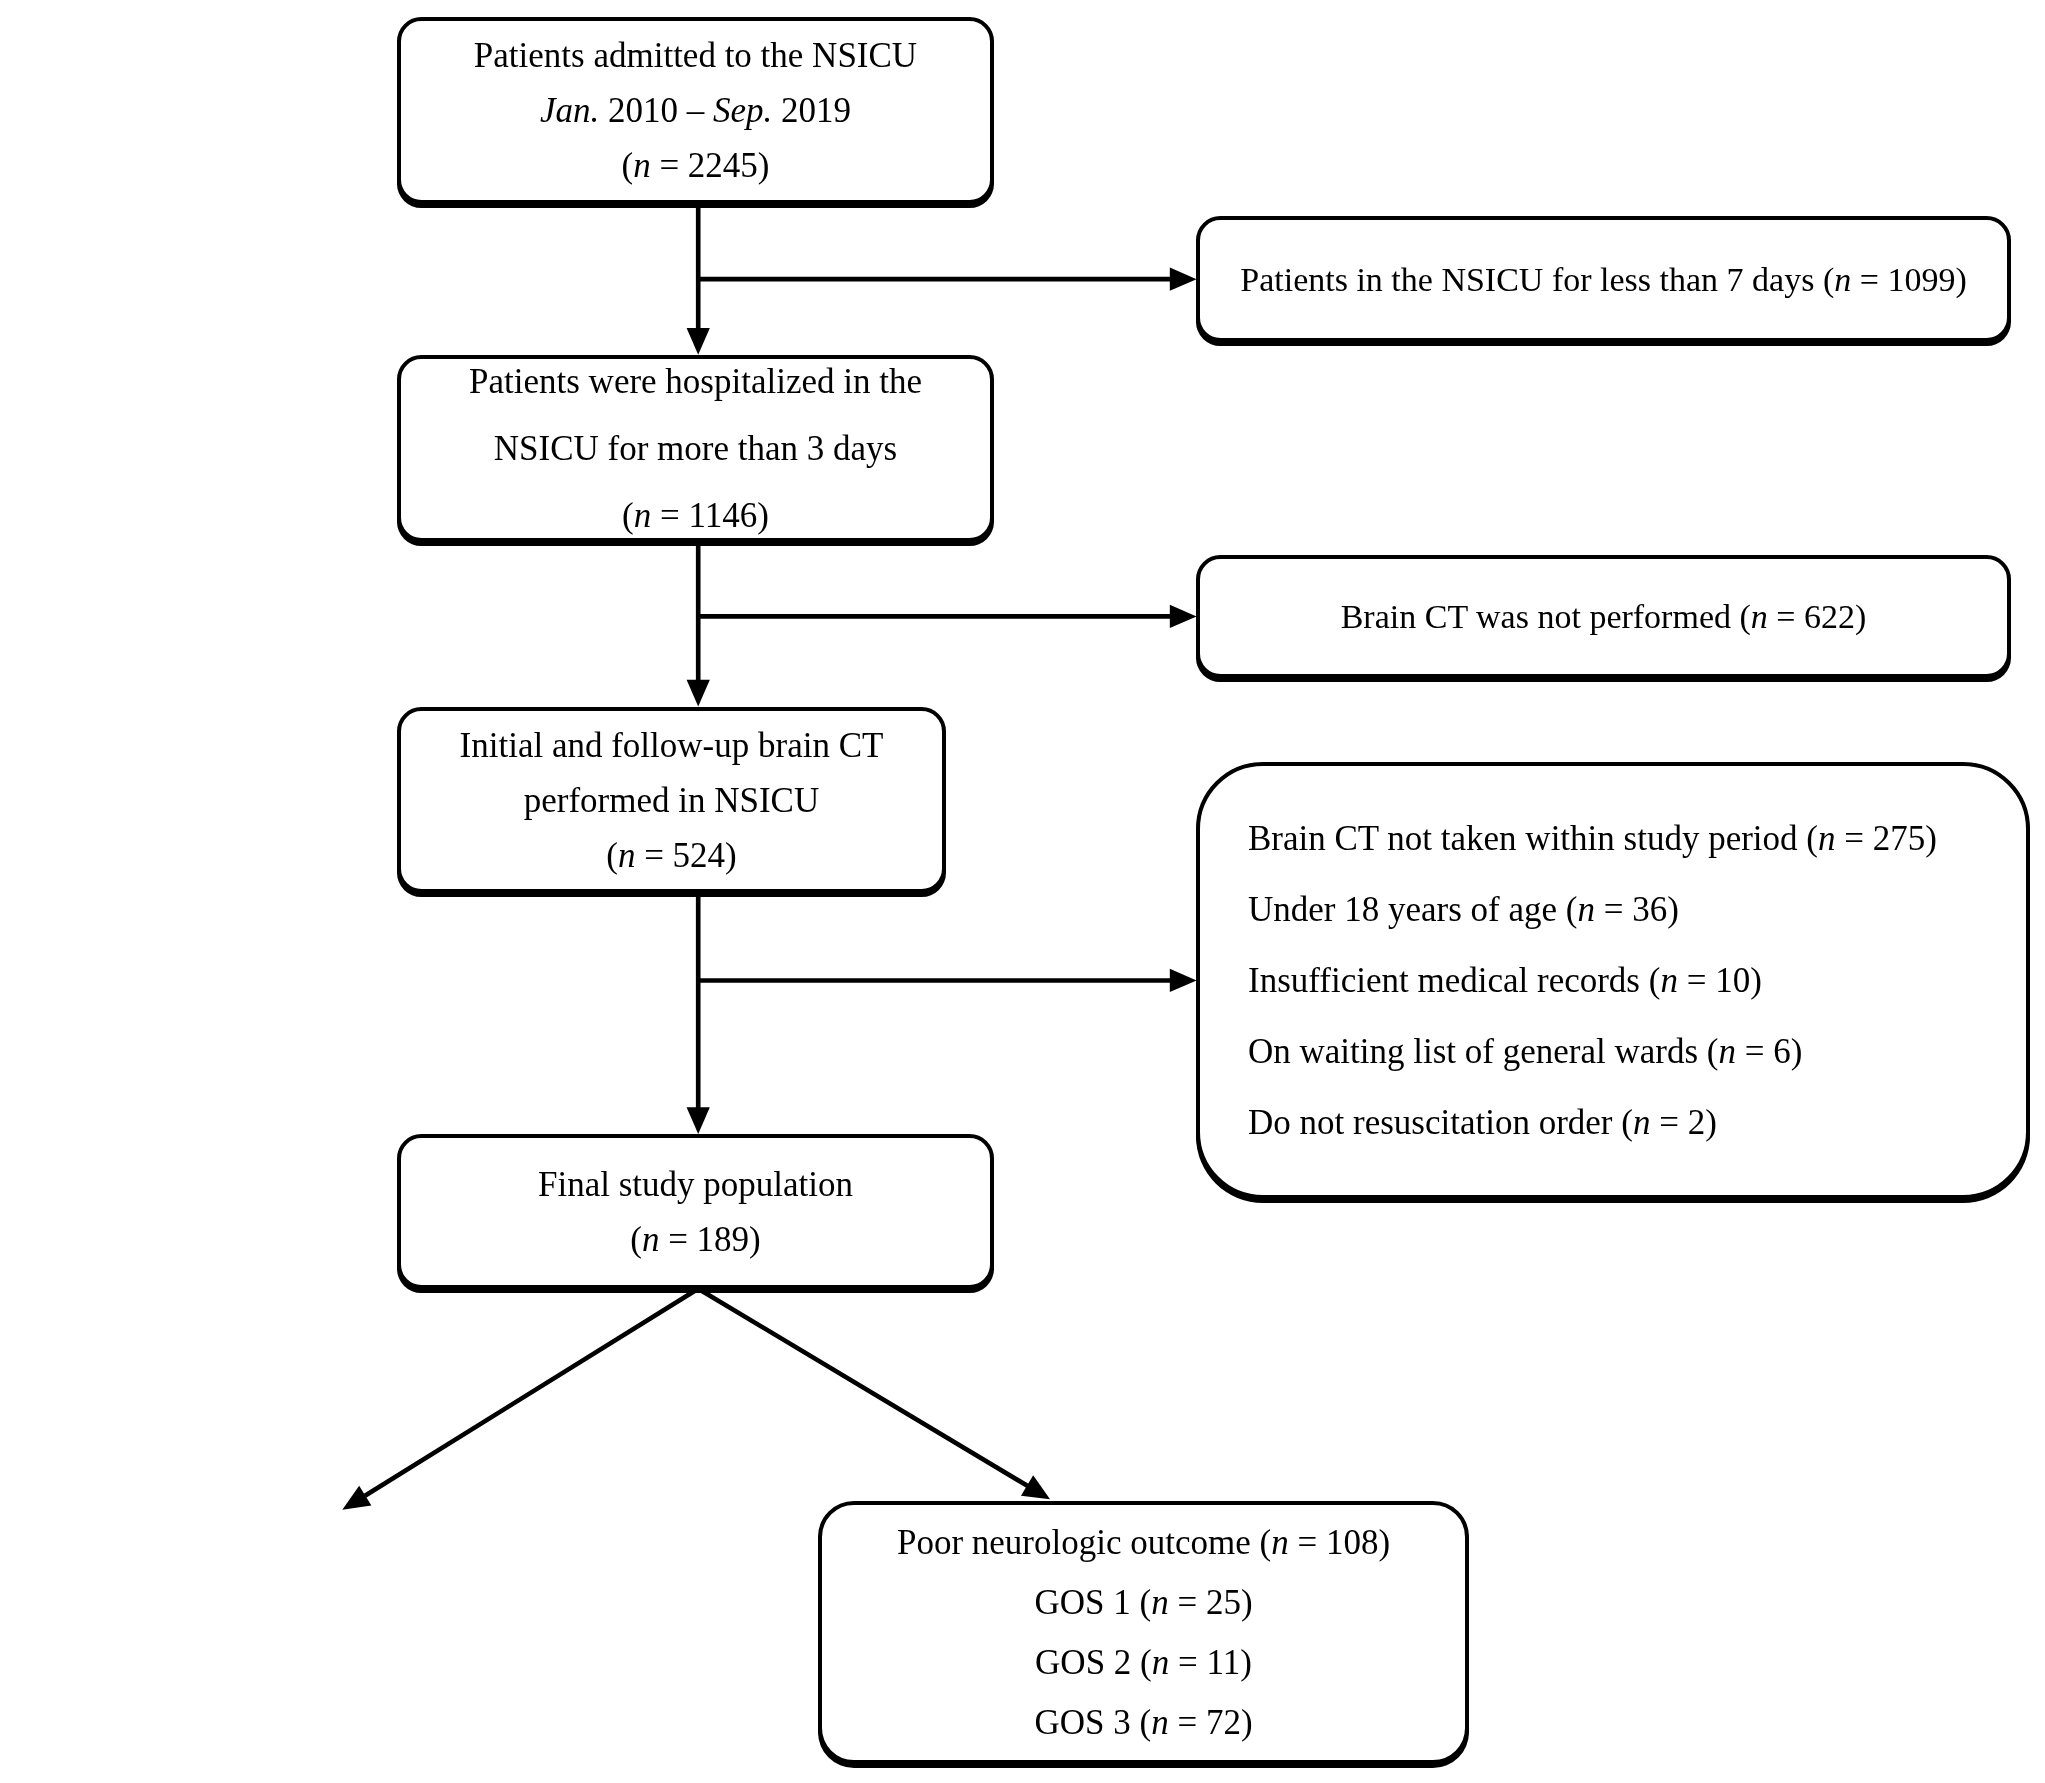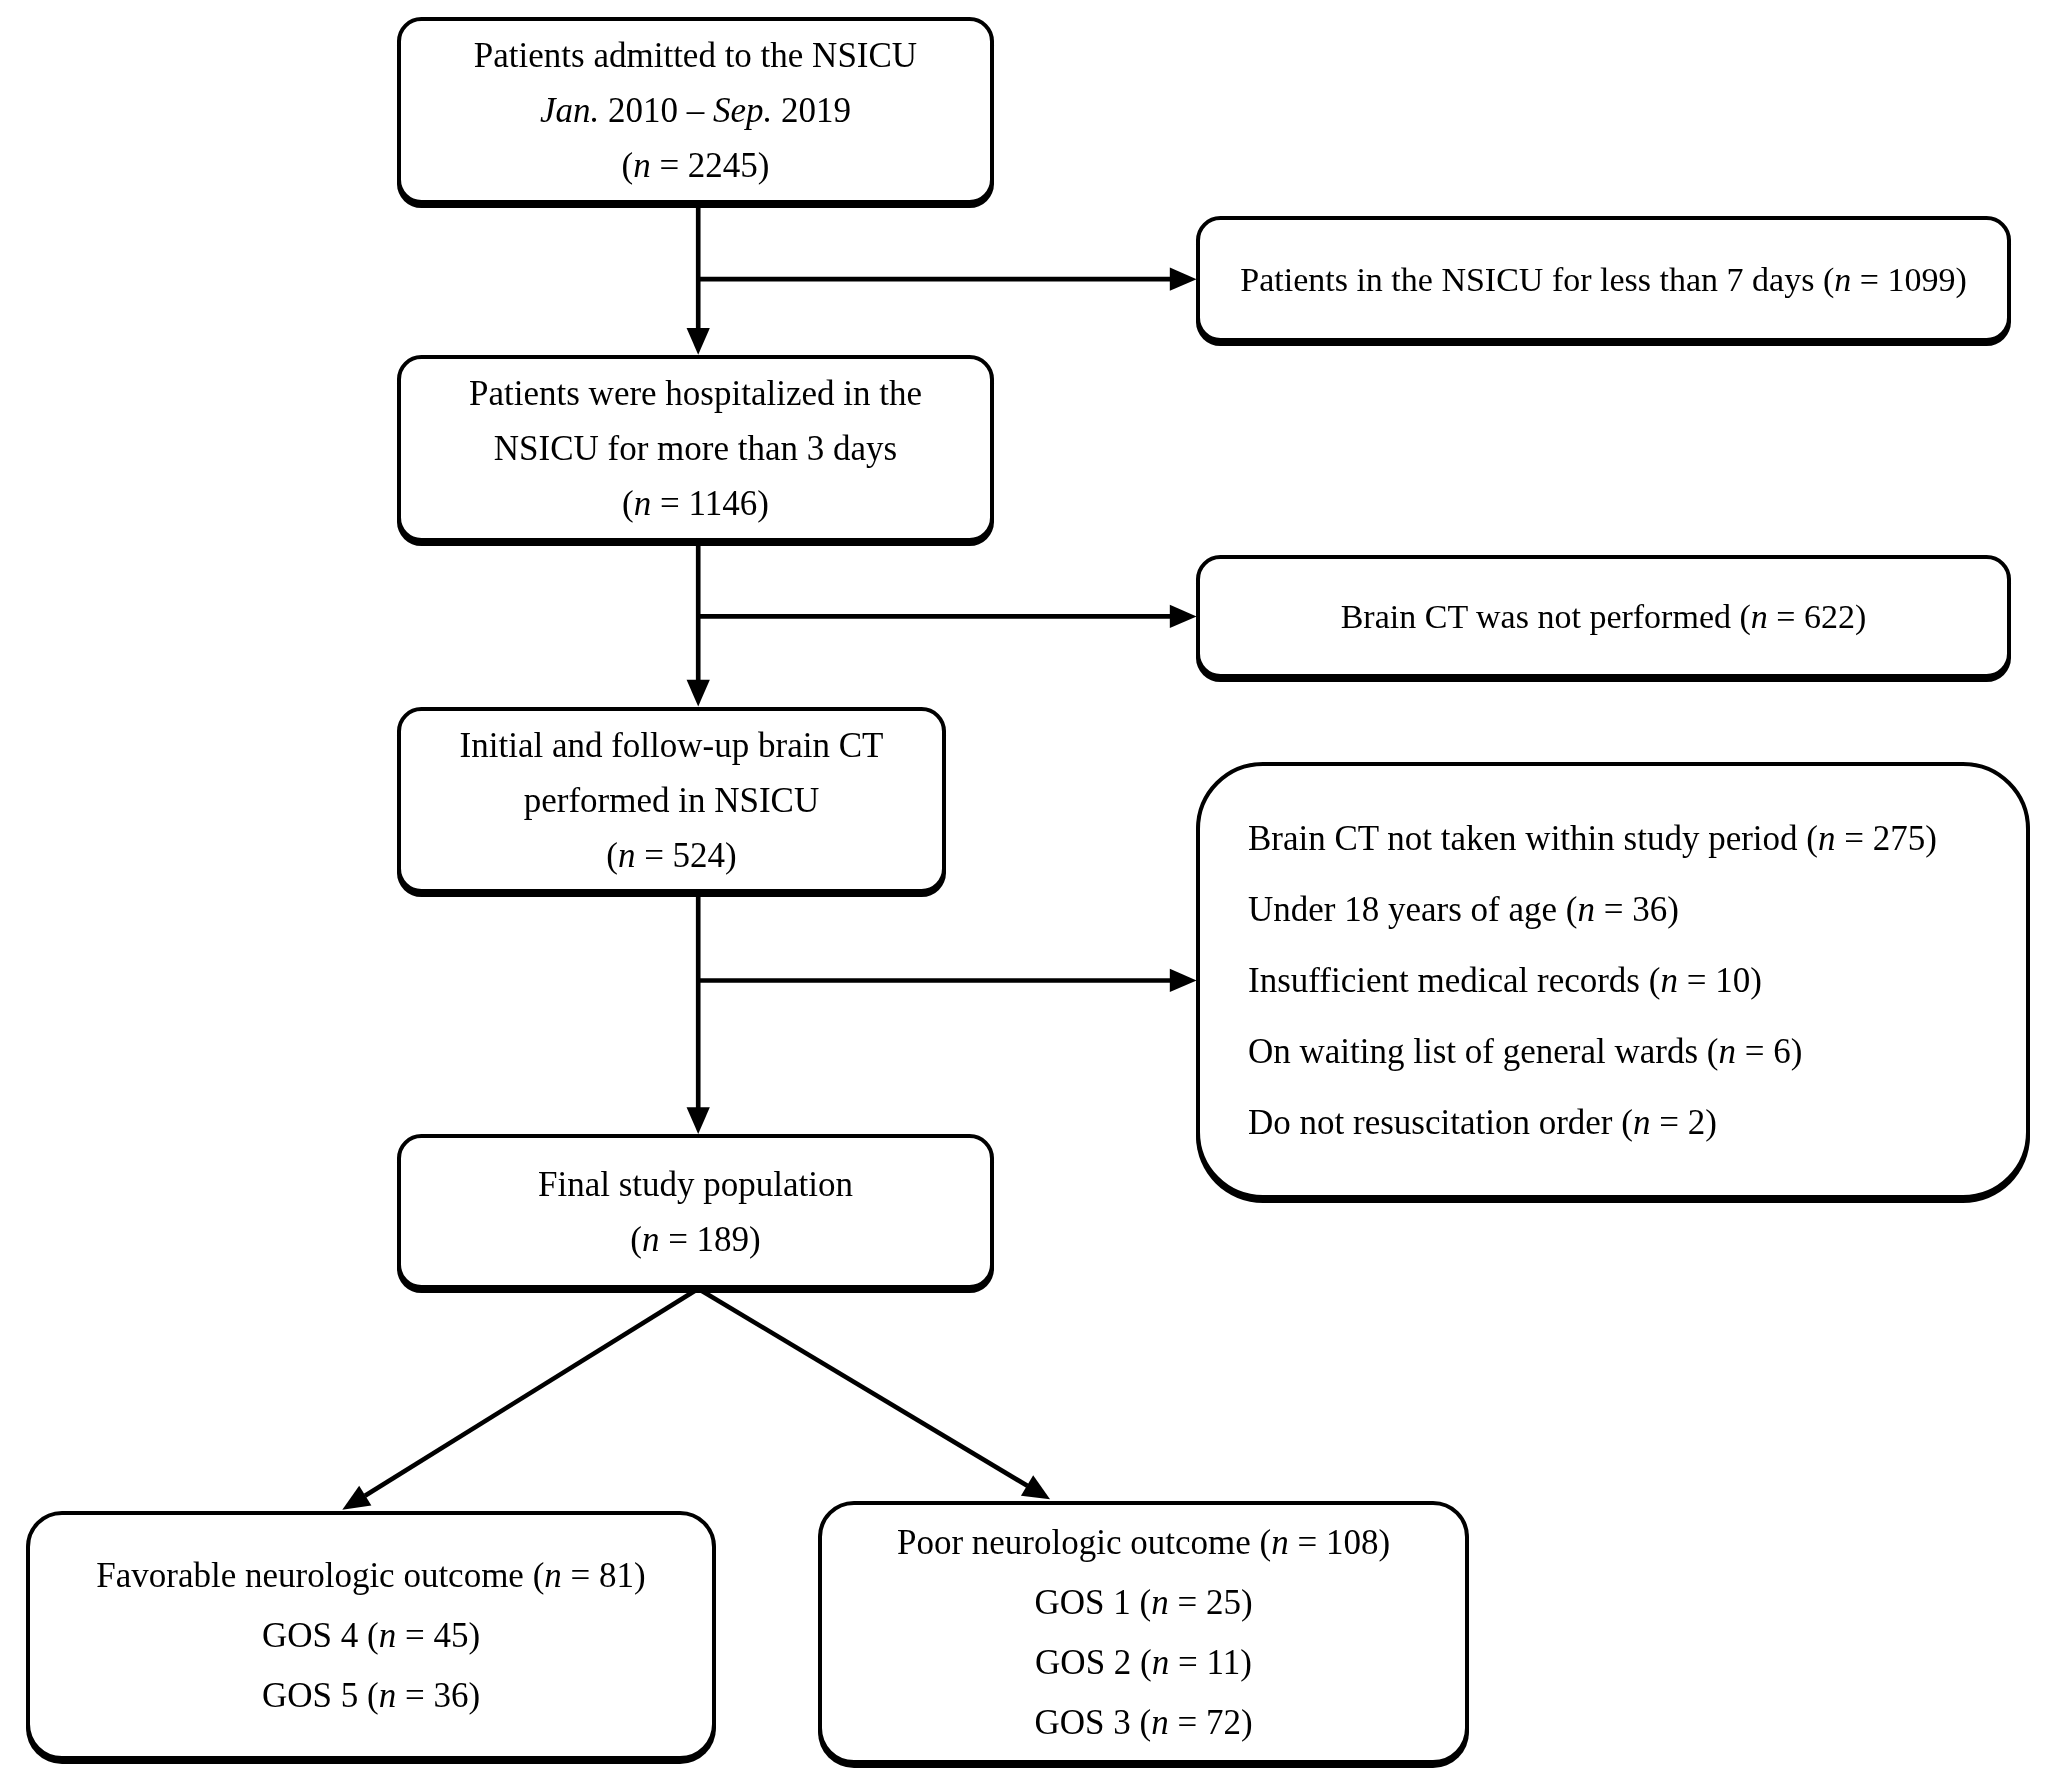--- a/index.html
+++ b/index.html
@@ -34,21 +34,21 @@
     align-items: center;
     text-align: center;
   }
   .ln {
     font-size: 35px;
     line-height: 55px;
     white-space: nowrap;
   }
   .b-admitted { left: 397px;  top: 17.4px;   width: 597px; height: 187px; border-radius: 24.4px; }
   .b-less7    { left: 1196px; top: 216px;  width: 815px; height: 126px; border-radius: 24.4px; text-align: center; }
-  .b-hosp     { left: 397px;  top: 355px;  width: 597px; height: 187px; border-radius: 24.4px; }
+  .b-hosp     { left: 397px;  top: 355px;  width: 597px; height: 187px; border-radius: 24.4px; gap: 12px; }
   .b-noct     { left: 1196px; top: 555px;  width: 815px; height: 123px; border-radius: 24.4px; }
   .b-ct       { left: 397px;  top: 707px; width: 549px; height: 186px; border-radius: 24.4px; }
   .b-excl     { left: 1196px; top: 762px; width: 834px; height: 437px; border-radius: 67px;
                 align-items: flex-start; text-align: left; padding: 0 17.4px 0 48px; gap: 20px; }
   .b-final    { left: 397px;  top: 1134px; width: 597px; height: 155px; border-radius: 24.4px; }
   .b-fav      { left: 26px;   top: 1511px; width: 690px; height: 249px; border-radius: 36px; }
   .b-poor     { left: 786px; top: 1501px; width: 651px; height: 263px; border-radius: 36px; margin-left: 32px; }
   .b-less7 .ln, .b-noct .ln { font-size: 34px; }
   .b-excl .ln { line-height: 51px; }
   .b-fav .ln, .b-poor .ln { line-height: 60px; }
@@ -117,25 +117,20 @@
     <div class="ln">Insufficient medical records (<i>n</i> = 10)</div>
     <div class="ln">On waiting list of general wards (<i>n</i> = 6)</div>
     <div class="ln">Do not resuscitation order (<i>n</i> = 2)</div>
   </div>
 
   <div class="box b-final">
     <div class="ln">Final study population</div>
     <div class="ln">(<i>n</i> = 189)</div>
   </div>
 
-  <div class="box b-fav">
-    <div class="ln">Favorable neurologic outcome (<i>n</i> = 81)</div>
-    <div class="ln">GOS 4 (<i>n</i> = 45)</div>
-    <div class="ln">GOS 5 (<i>n</i> = 36)</div>
-  </div>
 
   <div class="box b-poor">
     <div class="ln">Poor neurologic outcome (<i>n</i> = 108)</div>
     <div class="ln">GOS 1 (<i>n</i> = 25)</div>
     <div class="ln">GOS 2 (<i>n</i> = 11)</div>
     <div class="ln">GOS 3 (<i>n</i> = 72)</div>
   </div>
 
 </div>
 

